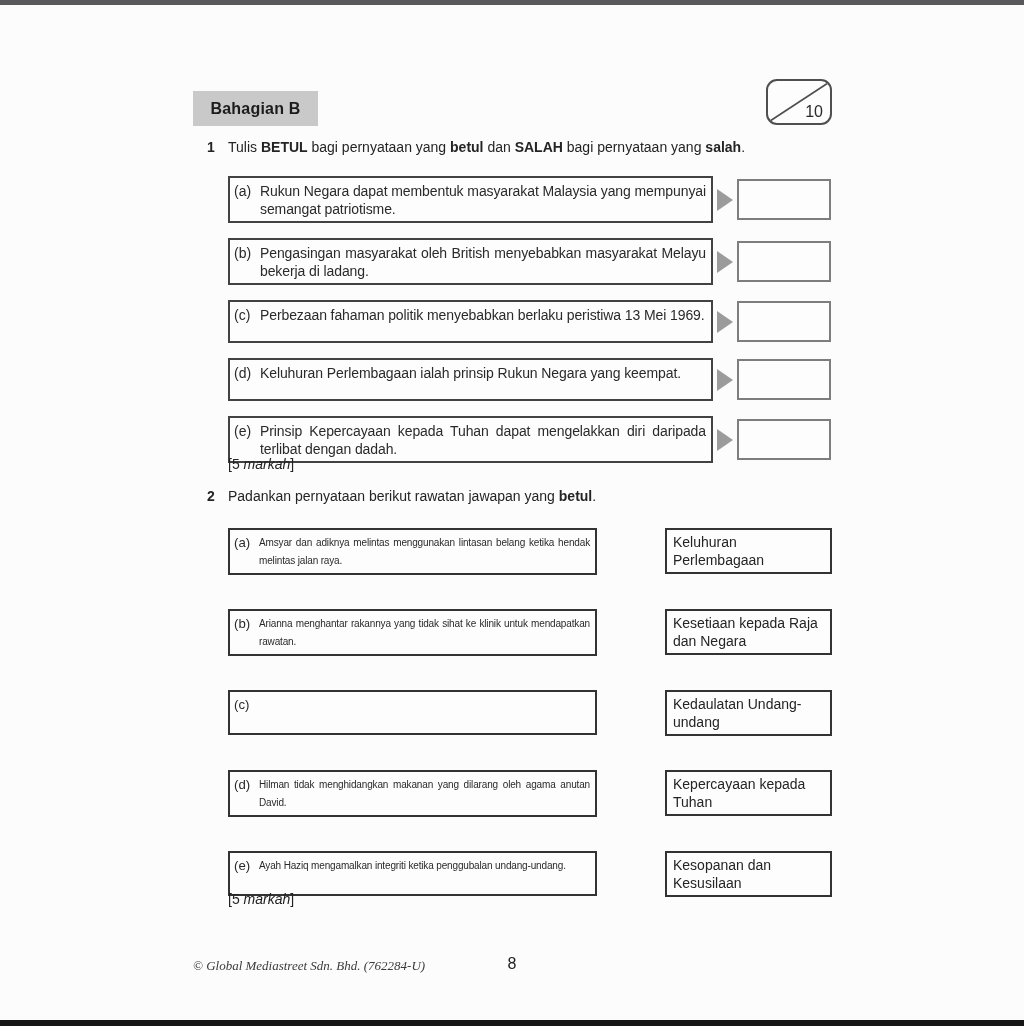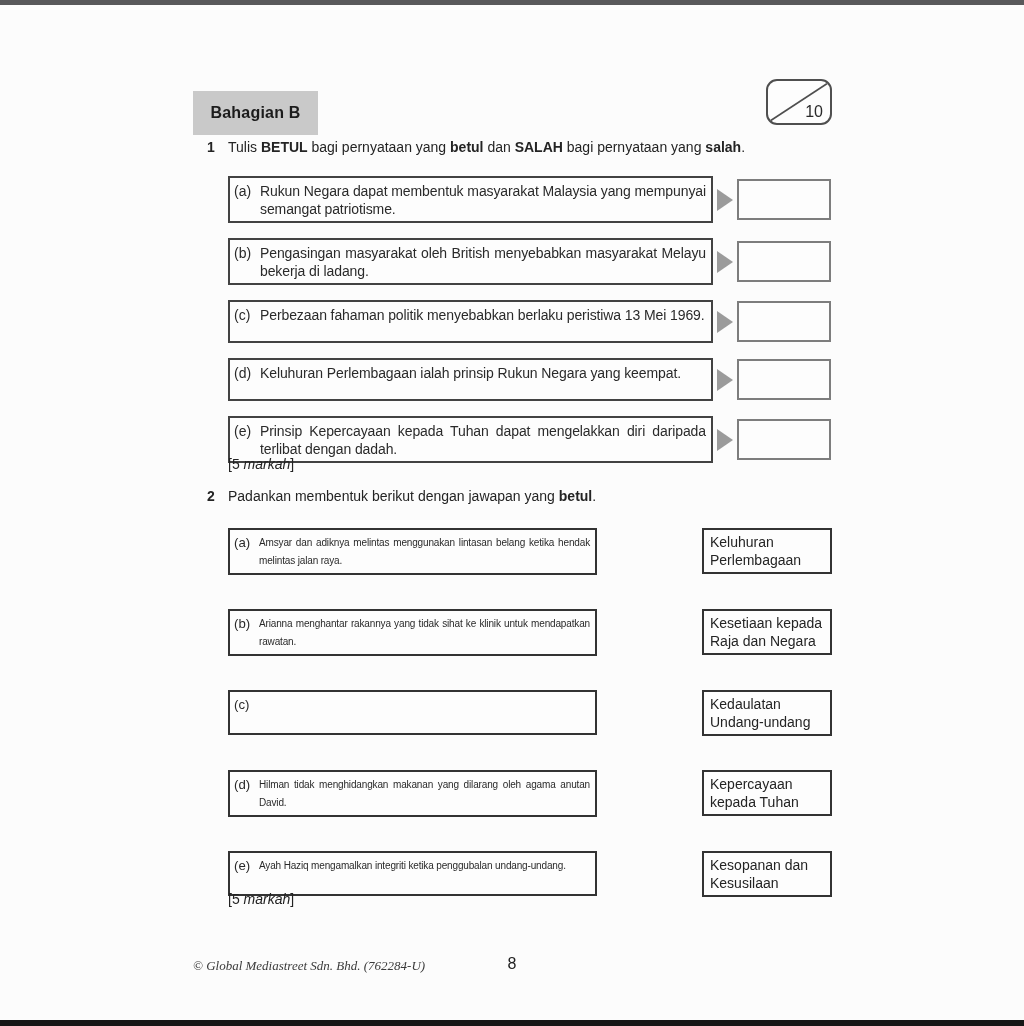--- a/index.html
+++ b/index.html
@@ -5,21 +5,21 @@
   * { margin: 0; padding: 0; box-sizing: border-box; }
   html, body { width: 1024px; height: 1026px; background: #fcfcfc; overflow: hidden; }
   body { font-family: "Liberation Sans", "DejaVu Sans", sans-serif; color: #2a2a2a; }
 
   .page { position: relative; width: 1024px; height: 1026px; background: #fcfcfc; }
 
   .scan-edge-top { position: absolute; top: 0; left: 0; width: 100%; height: 5px; background: #59595b; }
   .scan-edge-bottom { position: absolute; bottom: 0; left: 0; width: 100%; height: 6px; background: #161616; }
 
   .section-label {
-    position: absolute; left: 193px; top: 91px; width: 125px; height: 44px;
+    position: absolute; left: 193px; top: 91px; width: 125px; height: 35px;
     background: #c9c9c9; color: #1c1c1c; font-weight: bold; font-size: 16px;
     display: flex; align-items: center; justify-content: center; letter-spacing: 0.2px;
   }
 
   .score-box {
     position: absolute; left: 766px; top: 79px; width: 66px; height: 46px;
     border: 2px solid #4f4f4f; border-radius: 11px; background: #fdfdfd; overflow: hidden;
   }
   .score-box svg { position: absolute; left: 0; top: 0; }
   .score-box .score-value {
@@ -60,21 +60,21 @@
   #q2-marks { top: 891px; }
 
   
   #q2-rows { position: absolute; left: 228px; top: 528px; width: 604px; }
   .q2-row { display: flex; align-items: flex-start; margin-bottom: 34px; }
   .q2-row .stmt-box { width: 369px; min-height: 45px; border-color: #333333; }
   .q2-row .item-label { flex-basis: 25px; font-size: 13.2px; }
   .q2-row .item-text { font-size: 10px; letter-spacing: -0.15px; }
   .q2-spacer { flex: 1; }
   .match-answer-box {
-    width: 130px; min-height: 45px; border: 2px solid #333333; background: #fdfdfd;
+    width: 167px; min-height: 45px; border: 2px solid #333333; background: #fdfdfd;
     font-size: 14px; line-height: 18px; padding: 3px 6px; color: #242424;
   }
 
   .footer-copyright {
     position: absolute; left: 193px; top: 958px;
     font-family: "Liberation Serif", "DejaVu Serif", serif; font-style: italic;
     font-size: 13px; color: #3a3a3a;
   }
   .footer-page-number {
     position: absolute; left: 472px; top: 955px; width: 80px; text-align: center;
@@ -147,21 +147,21 @@
           <span class="item-text">Prinsip Kepercayaan kepada Tuhan dapat mengelakkan diri daripada terlibat dengan dadah.</span>
         </div>
         <div class="arrow-right"></div>
         <div class="tf-answer-box"></div>
       </div>
     </div>
 
   <div class="marks-line" id="q1-marks"><span>[5 </span><span style="font-style: italic;">markah</span><span>]</span></div>
 
   <div class="q-intro" id="q2-intro">
-    <span class="q-number">2</span><span><span>Padankan membentuk berikut dengan jawapan yang </span><span style="font-weight: bold;">betul</span><span>.</span></span>
+    <span class="q-number">2</span><span><span>Padankan pernyataan berikut rawatan jawapan yang </span><span style="font-weight: bold;">betul</span><span>.</span></span>
   </div>
 
   <div id="q2-rows">
 
       <div class="q2-row">
         <div class="stmt-box">
           <span class="item-label">(a)</span>
           <span class="item-text">Amsyar dan adiknya melintas menggunakan lintasan belang ketika hendak melintas jalan raya.</span>
         </div>
         <div class="q2-spacer"></div>

